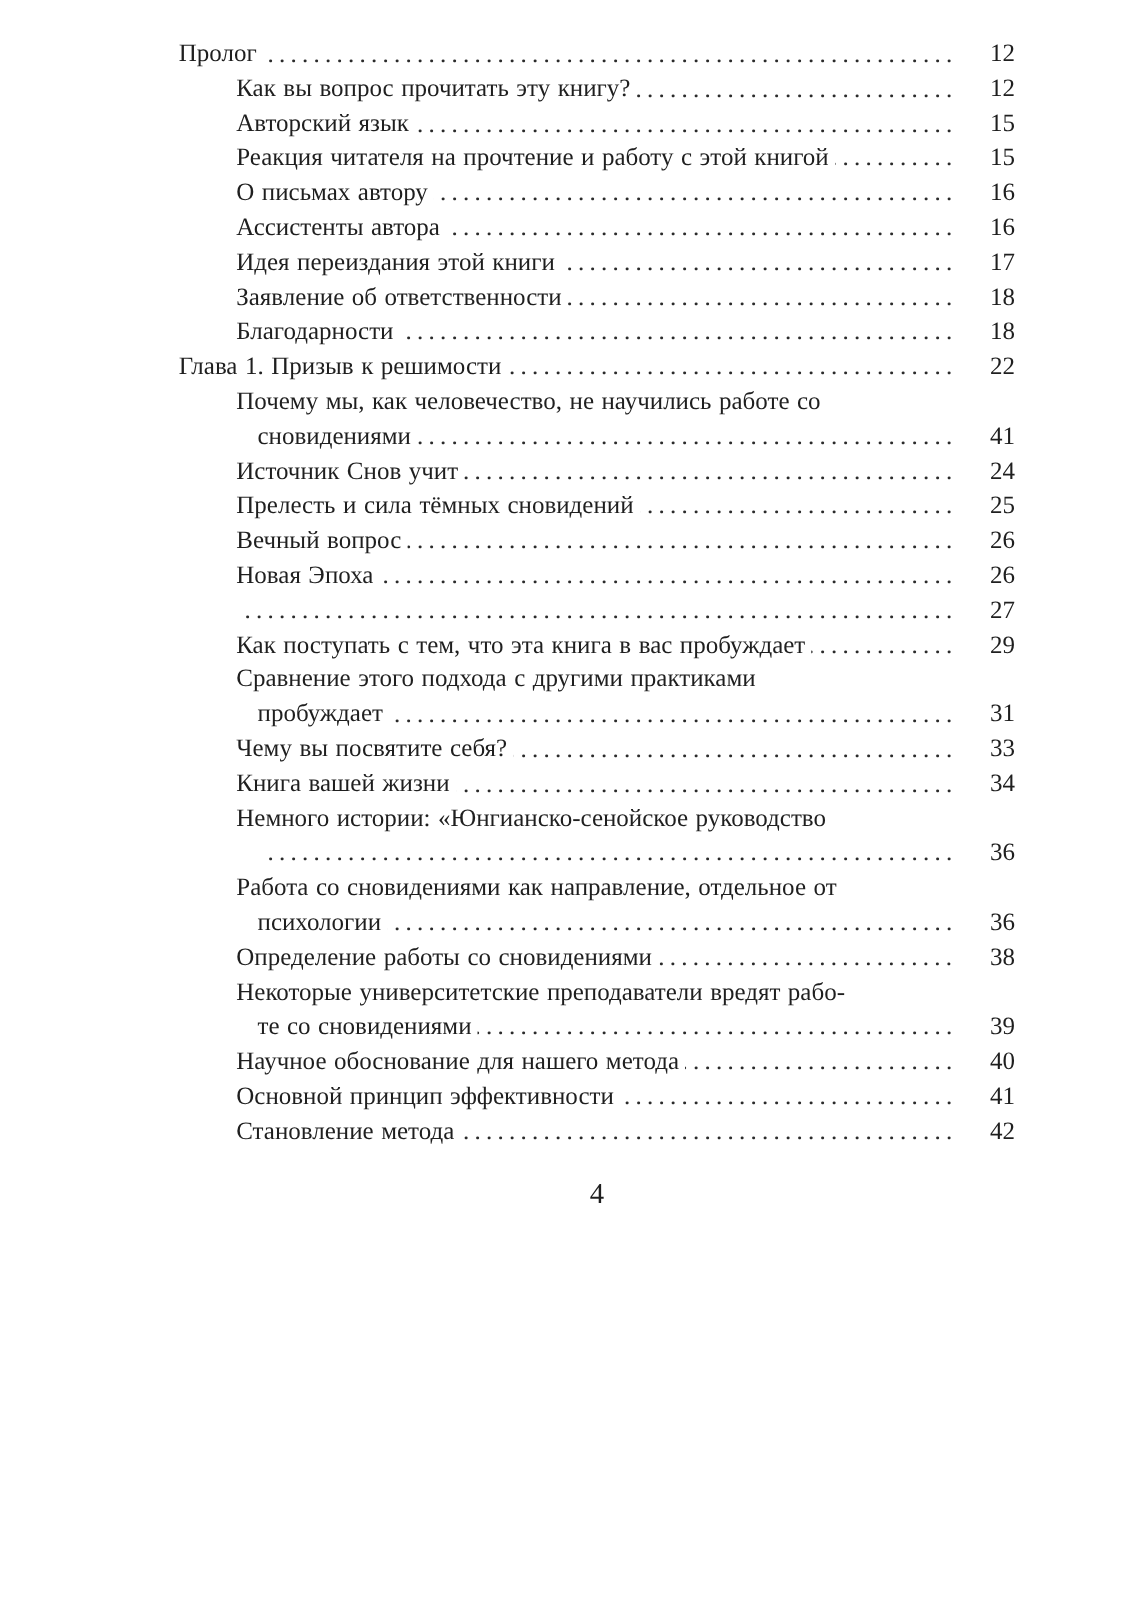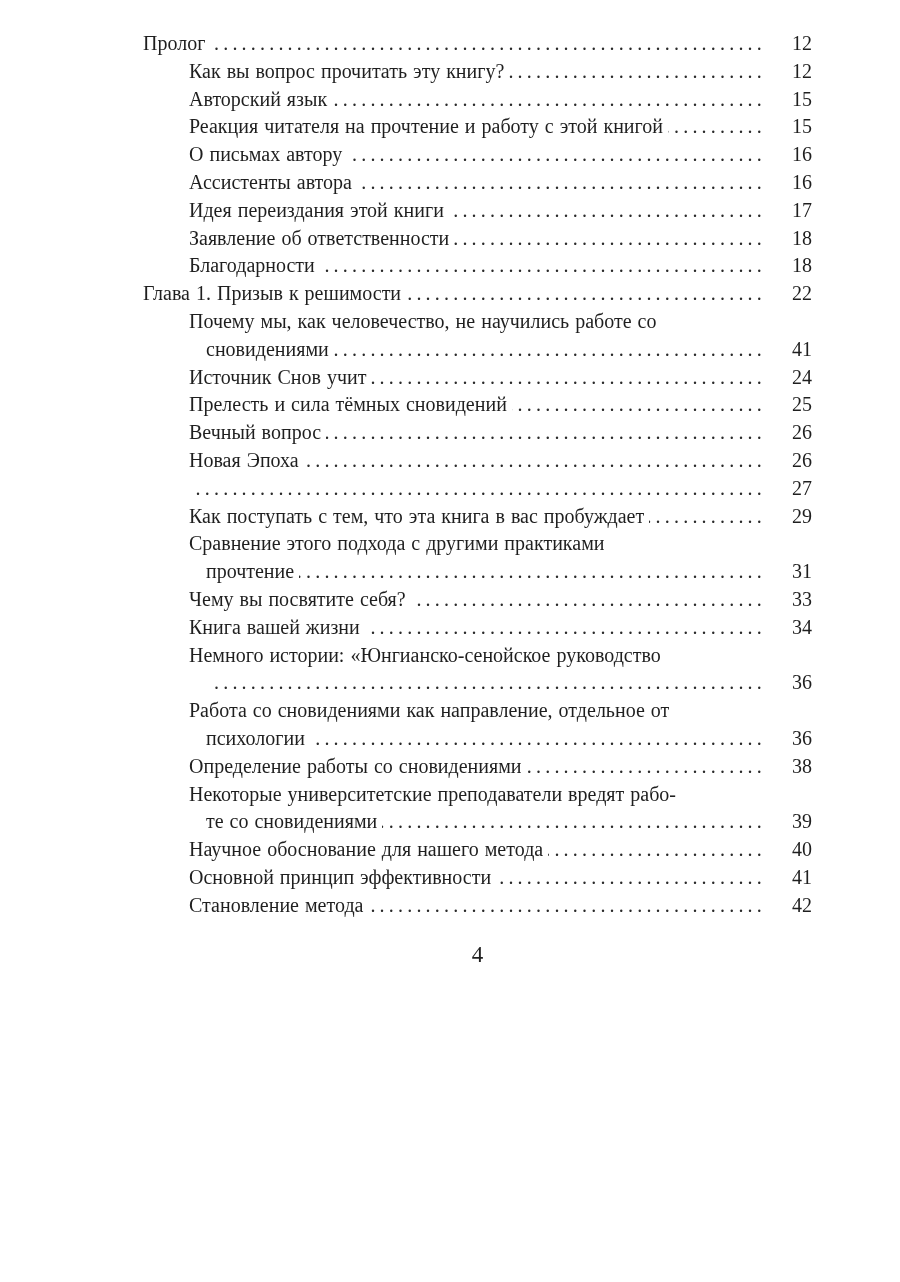--- a/index.html
+++ b/index.html
@@ -168,21 +168,21 @@
         </div>
         <div class="toc-row level1">
           <span class="label">Как поступать с тем, что эта книга в вас пробуждает</span>
           <span class="leader"></span>
           <span class="pagenum">29</span>
         </div>
         <div class="toc-row level1">
           <span class="label">Сравнение этого подхода с другими практиками</span>
         </div>
         <div class="toc-row level1 cont">
-          <span class="label">прочтение</span>
+          <span class="label">пробуждает</span>
           <span class="leader"></span>
           <span class="pagenum">31</span>
         </div>
         <div class="toc-row level1">
           <span class="label">Чему вы посвятите себя?</span>
           <span class="leader"></span>
           <span class="pagenum">33</span>
         </div>
         <div class="toc-row level1">
           <span class="label">Книга вашей жизни</span>

